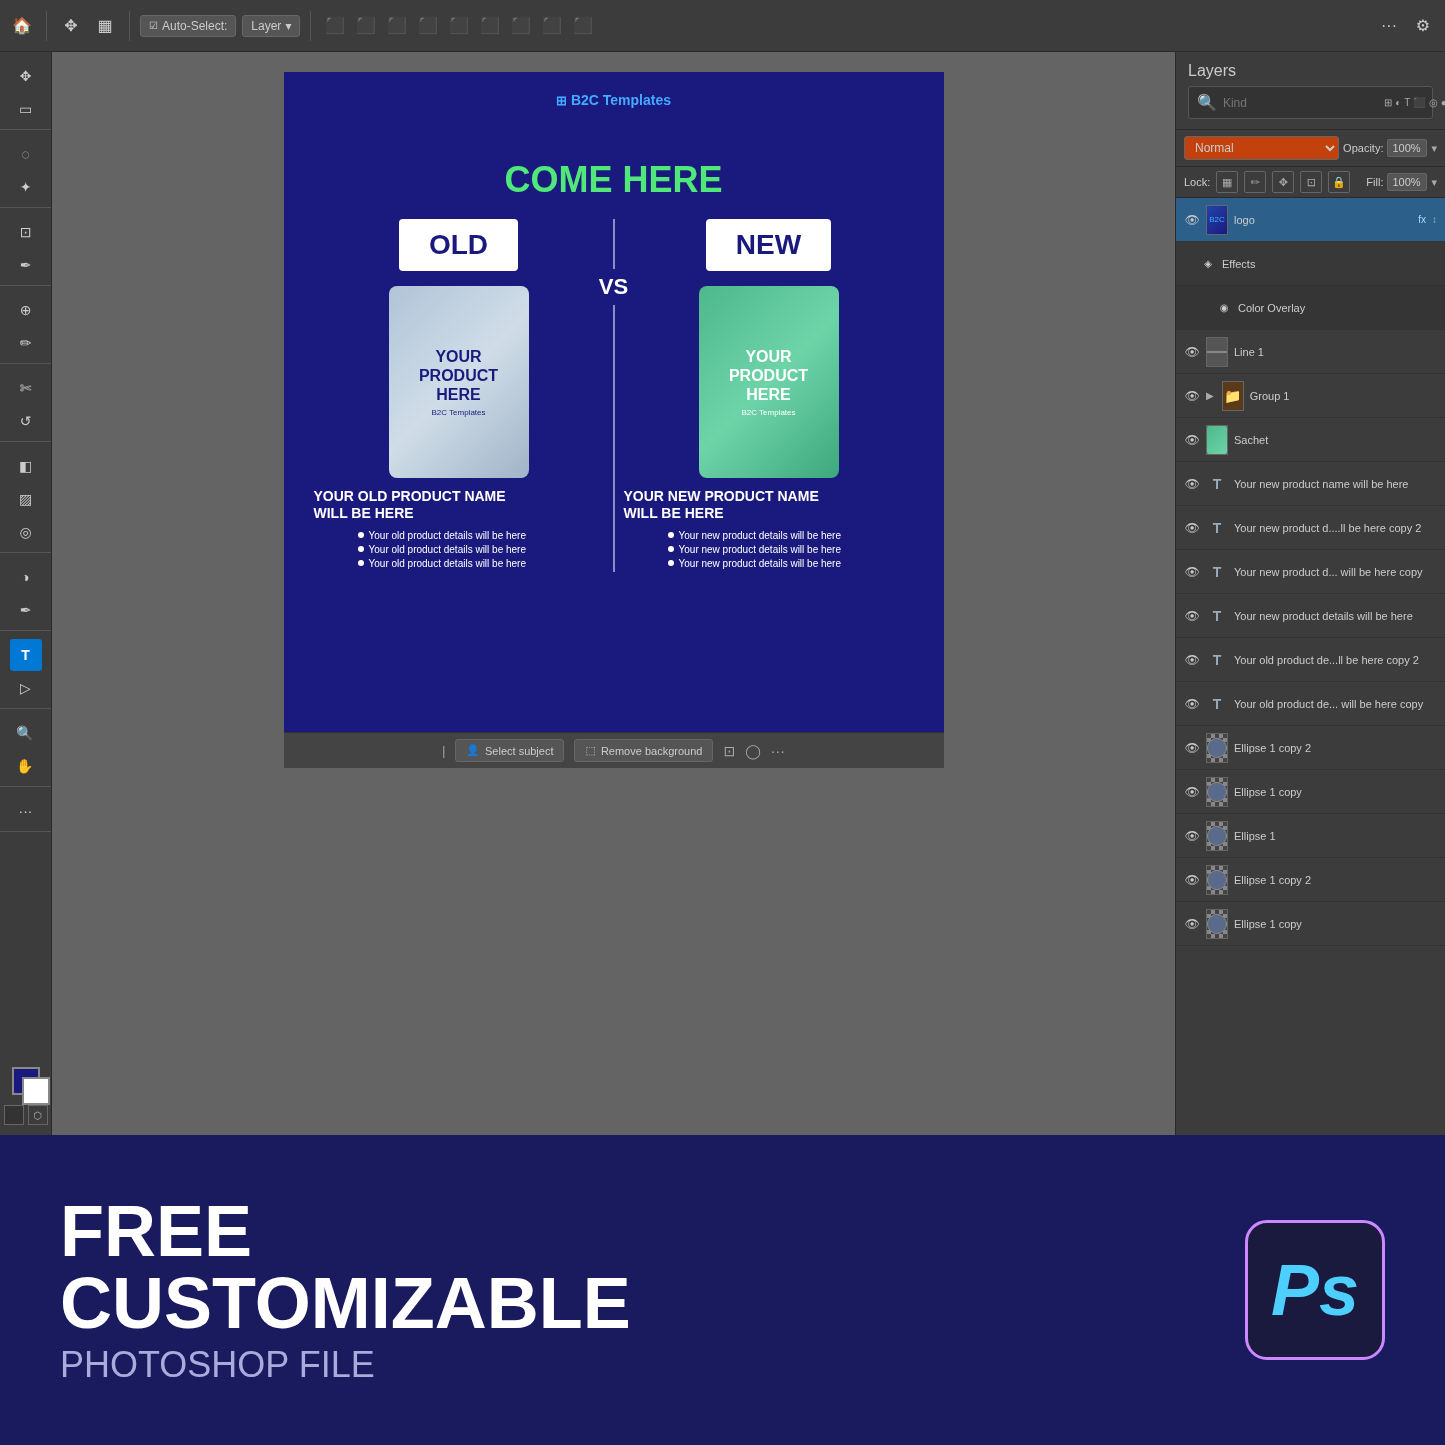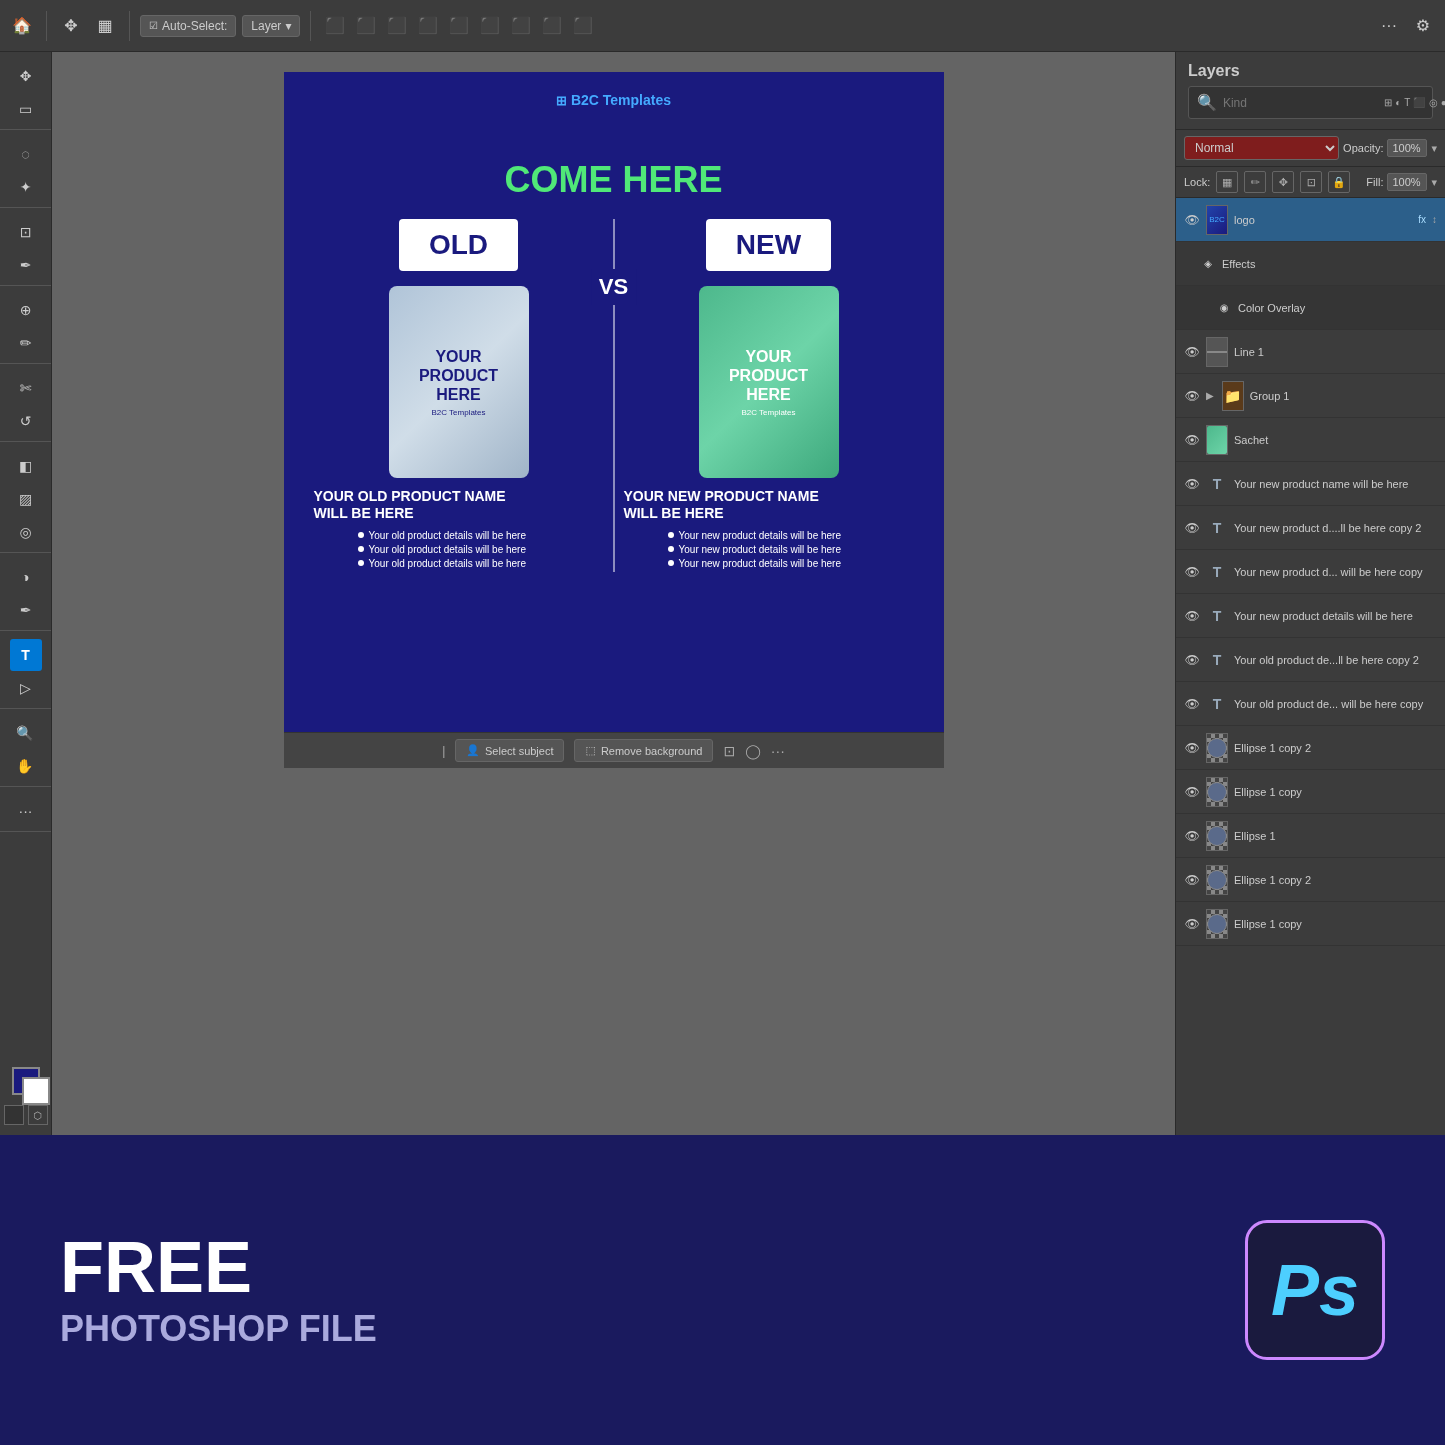--- a/index.html
+++ b/index.html
@@ -64,25 +64,25 @@
     }
     .bottom-tool-btn { background: #555; border: 1px solid #666; color: #ccc; padding: 4px 10px; border-radius: 3px; font-size: 11px; cursor: pointer; display: flex; align-items: center; gap: 5px; }
     .bottom-icon { color: #aaa; font-size: 14px; cursor: pointer; }
 
     
     .right-panel {
       width: 270px; background: #3c3c3c; border-left: 1px solid #2a2a2a;
       display: flex; flex-direction: column;
     }
     .panel-header { padding: 10px 12px; border-bottom: 1px solid #2a2a2a; }
-    .panel-title { color: #ccc; font-size: 16px; font-weight: bold; }
+    .panel-title { color: #ccc; font-size: 16px; font-weight: normal; }
     .panel-search { display: flex; align-items: center; gap: 6px; padding: 6px 8px; background: #333; border: 1px solid #555; border-radius: 3px; margin-top: 6px; }
     .panel-search input { background: transparent; border: none; outline: none; color: #ccc; font-size: 12px; flex: 1; }
     .panel-controls { display: flex; align-items: center; padding: 6px 8px; gap: 4px; border-bottom: 1px solid #2a2a2a; }
-    .blend-select { background: #7f1d1d; border: 1px solid #666; color: #ccc; padding: 3px 6px; font-size: 12px; border-radius: 3px; flex: 1; }
+    .blend-select { background: #c2410c; border: 1px solid #666; color: #ccc; padding: 3px 6px; font-size: 12px; border-radius: 3px; flex: 1; }
     .opacity-ctrl { display: flex; align-items: center; gap: 4px; color: #ccc; font-size: 11px; }
     .opacity-input { background: #555; border: 1px solid #666; color: #ccc; width: 40px; padding: 2px 4px; font-size: 11px; border-radius: 2px; }
     .lock-controls { display: flex; align-items: center; gap: 6px; padding: 4px 8px; border-bottom: 1px solid #2a2a2a; }
     .lock-btn { background: transparent; border: 1px solid #666; color: #aaa; width: 22px; height: 22px; display: flex; align-items: center; justify-content: center; font-size: 11px; cursor: pointer; border-radius: 2px; }
     .fill-ctrl { display: flex; align-items: center; gap: 4px; color: #ccc; font-size: 11px; margin-left: auto; }
 
     .layers-list { flex: 1; overflow-y: auto; }
     .layer-item { display: flex; align-items: center; padding: 5px 8px; gap: 6px; cursor: pointer; border-bottom: 1px solid #333; min-height: 44px; }
     .layer-item.selected { background: #2c5f8a; }
     .layer-vis { width: 16px; height: 16px; display: flex; align-items: center; justify-content: center; color: #ccc; font-size: 12px; cursor: pointer; flex-shrink: 0; }
@@ -100,21 +100,21 @@
     .checker-bg { background-image: linear-gradient(45deg, #888 25%, transparent 25%), linear-gradient(-45deg, #888 25%, transparent 25%), linear-gradient(45deg, transparent 75%, #888 75%), linear-gradient(-45deg, transparent 75%, #888 75%); background-size: 8px 8px; background-position: 0 0, 0 4px, 4px -4px, -4px 0px; }
 
     
     .bottom-promo {
       width: 100%; height: 310px; background: #1a1a5e; display: flex; align-items: center;
       padding: 40px 60px; gap: 40px;
     }
     .promo-text { flex: 1; }
     .promo-free { color: white; font-size: 72px; font-weight: 900; line-height: 1; }
     .promo-customizable { color: white; font-size: 72px; font-weight: 900; line-height: 1; }
-    .promo-sub { color: #aaaadd; font-size: 36px; font-weight: 700; margin-top: 5px; }
+    .promo-sub { color: #aaaadd; font-size: 36px; font-weight: 400; margin-top: 5px; }
     .promo-ps-icon { width: 140px; height: 140px; background: #1a1a3e; border-radius: 22px; display: flex; align-items: center; justify-content: center; border: 3px solid #cc88ff; flex-shrink: 0; }
     .ps-letter { color: #4dcfff; font-size: 72px; font-weight: 900; font-style: italic; }
 
     
     .layers-list::-webkit-scrollbar { width: 6px; }
     .layers-list::-webkit-scrollbar-track { background: #333; }
     .layers-list::-webkit-scrollbar-thumb { background: #666; border-radius: 3px; }
   </style>
 </head>
 <body>
@@ -474,18 +474,19 @@
         <span class="layer-name">Ellipse 1 copy</span>
       </div>
 
     </div>
   </div>
 </div>
 
 <div class="bottom-promo">
   <div class="promo-text">
     <div class="promo-free">FREE</div>
+    <div class="promo-customizable">CUSTOMIZABLE</div>
     <div class="promo-sub">PHOTOSHOP FILE</div>
   </div>
   <div class="promo-ps-icon">
     <span class="ps-letter">Ps</span>
   </div>
 </div>
 
 </body></html>

